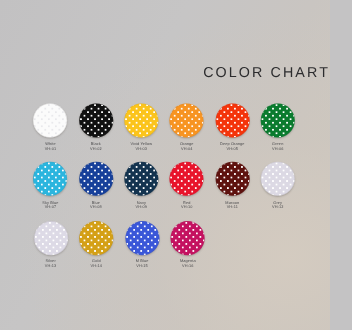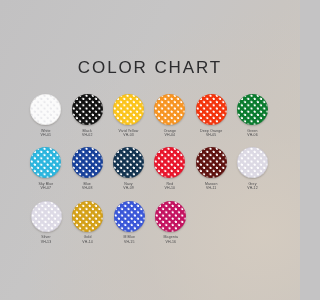--- a/index.html
+++ b/index.html
@@ -20,22 +20,22 @@
     background:
       radial-gradient(120% 110% at 88% 78%, rgba(212,203,192,0.95) 0%, rgba(205,198,190,0.55) 34%, rgba(196,195,196,0.0) 68%),
       linear-gradient(118deg, #c2c1c2 0%, #c6c5c5 38%, #c9c5c1 62%, #cdc7bf 82%, #cbc5bd 100%);
     box-sizing: border-box;
   }
   #chart-title {
     position: absolute;
     left: 0;
     right: 0;
     top: 58px;
-    text-align: center;
-    font-size: 17px;
+    text-align: right;
+    font-size: 13px;
     letter-spacing: 1.9px;
     font-weight: 400;
     color: #2c2c2e;
     font-family: "Liberation Sans", sans-serif;
   }
   #swatch-grid {
     position: absolute;
     left: 26px;
     top: 94px;
     width: 248px;

